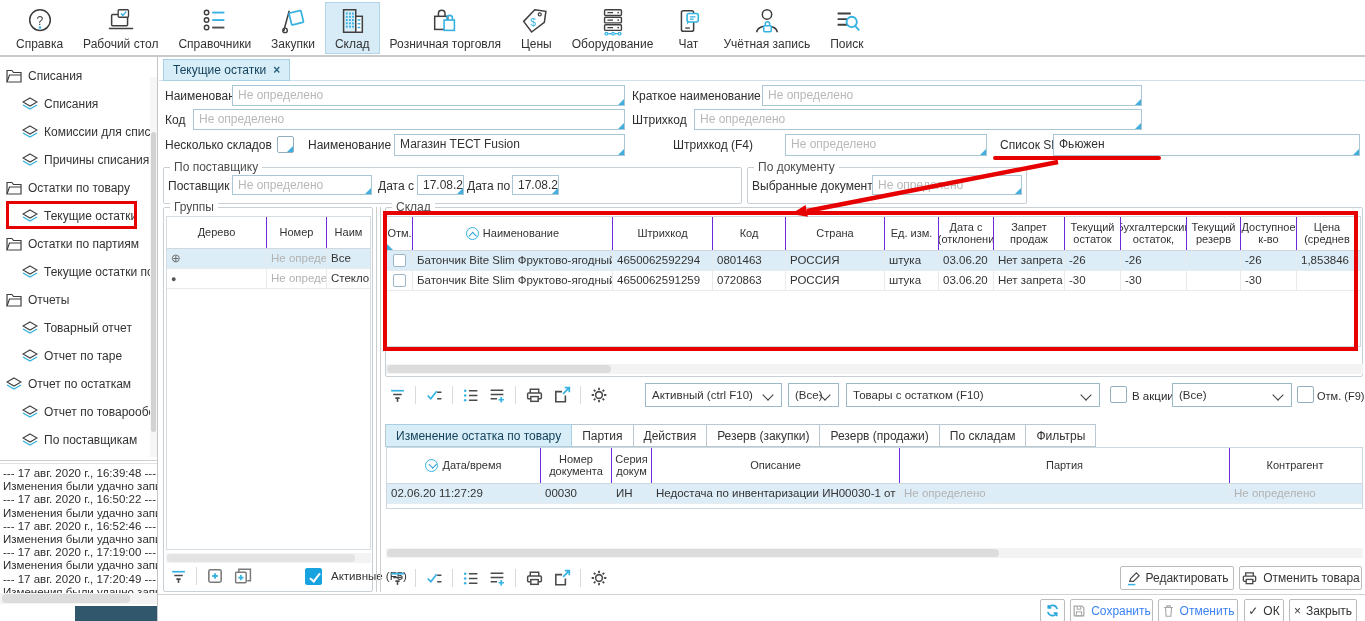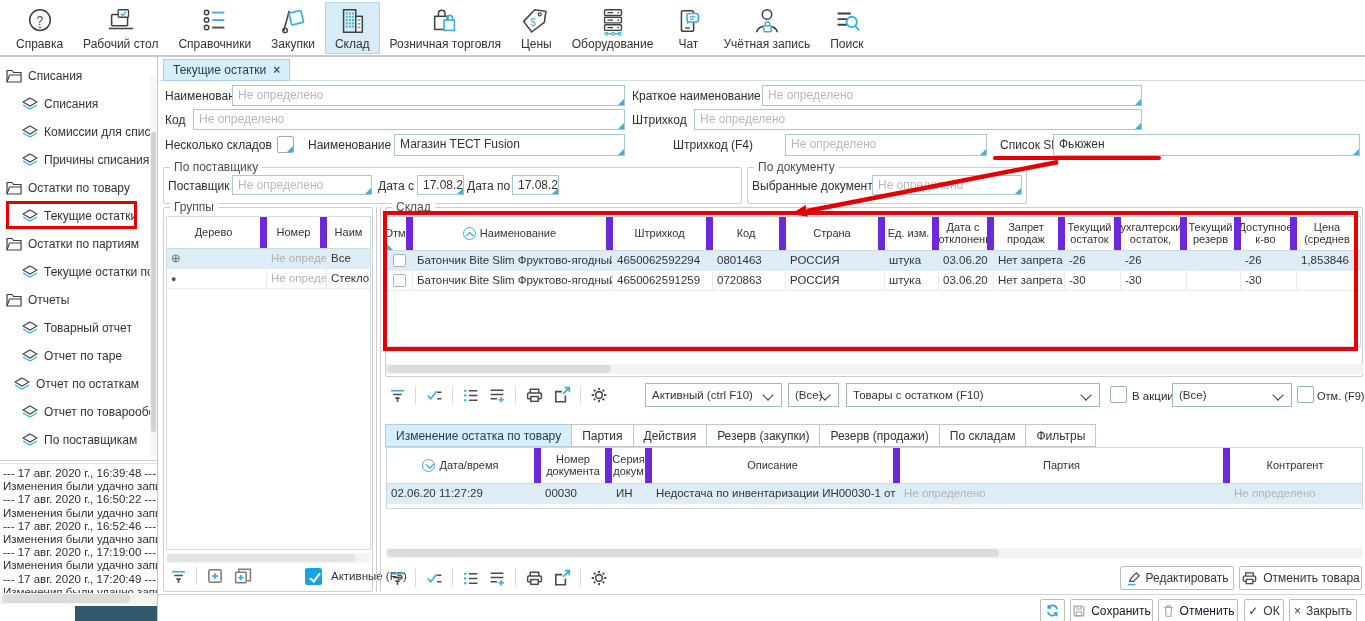--- a/index.html
+++ b/index.html
@@ -23,21 +23,21 @@
 .fs{position:absolute;border:1px solid #c9d0d5;border-radius:2px;background:transparent}
 .lg{position:absolute;top:-8px;left:6px;background:#fff;padding:0 4px;font-size:12px;color:#4d4d4d;white-space:nowrap}
 .cb{position:absolute;width:17px;height:17px;border:1px solid #93aebf;border-radius:2px;background:#fff}
 .cb.ck{background:#16a3e0;border-color:#16a3e0}
 .cb.ck::after{content:"";position:absolute;left:5.5px;top:2px;width:4px;height:9px;border:solid #fff;border-width:0 2px 2px 0;transform:rotate(38deg)}
 .dd{position:absolute;border:1px solid #9cb9c9;background:#fff;font-size:11.5px;color:#333;line-height:22px;height:24px;padding:0 22px 0 6px;overflow:hidden;white-space:nowrap}
 .dd::after{content:"";position:absolute;right:9px;top:7px;width:7px;height:7px;border-right:1.8px solid #3c3c3c;border-bottom:1.8px solid #3c3c3c;transform:rotate(45deg)}
 
 .tbl{position:absolute;background:#fff;border:1px solid #cfd8de;font-size:11.5px;color:#333}
 .hr{display:flex;border-bottom:1px solid #cfd8de;background:#fff}
-.hc{flex:none;display:flex;align-items:center;justify-content:center;text-align:center;font-size:11px;line-height:11.5px;color:#333;border-right:7px solid #6d28d9;overflow:hidden;padding:1px 2px;position:relative}
+.hc{flex:none;display:flex;align-items:center;justify-content:center;text-align:center;font-size:11px;line-height:11.5px;color:#333;border-right:1px solid #6d28d9;overflow:hidden;padding:1px 2px;position:relative}
 .dr{display:flex;border-bottom:1px solid #e5ebee;height:20px;line-height:19px}
 .dc{flex:none;border-right:1px solid #e5ebee;padding:0 4px;overflow:hidden;white-space:nowrap}
 .num{text-align:left}
 .sel{background:#dcedf7}
 .gray{color:#b2b2b2}
 .rowcb{width:13px;height:13px;border:1px solid #9db6c6;border-radius:2px;background:#fff;margin:3px auto 0}
 .sic{display:inline-block;width:13px;height:13px;border:1px solid #35b2e2;border-radius:50%;position:relative;margin-right:4px;vertical-align:-3px;flex:none}
 .sic::after{content:"";position:absolute;left:3.2px;width:4.5px;height:4.5px;border-left:1.6px solid #2a9fd0;border-top:1.6px solid #2a9fd0}
 .sic.up::after{top:4.6px;transform:rotate(45deg)}
 .sic.down::after{top:2.4px;transform:rotate(225deg)}
@@ -46,21 +46,21 @@
 .hthumb{position:absolute;top:1px;bottom:1px;background:#dcdcdc;border-radius:4px}
 .vscroll{position:absolute;width:7px;background:#f6f6f6}
 .vthumb{position:absolute;left:1px;right:1px;background:#d2d2d2;border-radius:3px}
 
 .tab{position:absolute;display:flex;align-items:center;gap:7px;font-size:12px;color:#16435c;background:#d7edf8;border:1px solid #a9cfe2;padding:0 9px;height:22px}
 .dtab{flex:none;display:flex;align-items:center;justify-content:center;font-size:12px;color:#333;background:#fff;border:1px solid #b9c8d1;border-left:none;padding:0 10px;height:23px;white-space:nowrap}
 .dtab.on{background:#d7edf8;border-color:#a9cfe2;color:#16435c}
 .dtab:first-child{border-left:1px solid #b9c8d1}
 
 .btn{position:absolute;display:flex;align-items:center;justify-content:center;gap:5px;border:1px solid #bcbcbc;background:#fff;font-size:12px;color:#333;border-radius:2px;white-space:nowrap}
-.btn.dis{color:#0f172a}
+.btn.dis{color:#3b82f6}
 .iconrow{position:absolute;display:flex;align-items:center;gap:9px}
 .isep{width:1px;height:18px;background:#dadada}
 
 .ann{position:absolute;pointer-events:none;z-index:60}
 .redbox{border:3px solid #e60000}
 .redrect{border:4px solid #e60000}
 .redline{background:#e60000;border-radius:2px}
 .vline{position:absolute;width:1px;background:#cdcdcd}
 </style>
 </head>
@@ -264,21 +264,21 @@
         </svg>
         <span>Товарный отчет</span>
       </div>
     <div class="ti" style="left:22px;top:287px">
         <svg width="16" height="14" viewBox="0 0 16 14">
           <path d="M8 1 L15 5 8 9 1 5 z" stroke="#3f3f3f" fill="#fff" stroke-width="1.1"></path>
           <path d="M1 8 L8 12 15 8" stroke="#35b2e2" fill="none" stroke-width="1.4"></path>
         </svg>
         <span>Отчет по таре</span>
       </div>
-    <div class="ti" style="left:14px;top:315px">
+    <div class="ti" style="left:6px;top:315px">
         <svg width="16" height="14" viewBox="0 0 16 14">
           <path d="M8 1 L15 5 8 9 1 5 z" stroke="#3f3f3f" fill="#fff" stroke-width="1.1"></path>
           <path d="M1 8 L8 12 15 8" stroke="#35b2e2" fill="none" stroke-width="1.4"></path>
         </svg>
         <span>Отчет по остаткам</span>
       </div>
     <div class="ti" style="left:22px;top:343px">
         <svg width="16" height="14" viewBox="0 0 16 14">
           <path d="M8 1 L15 5 8 9 1 5 z" stroke="#3f3f3f" fill="#fff" stroke-width="1.1"></path>
           <path d="M1 8 L8 12 15 8" stroke="#35b2e2" fill="none" stroke-width="1.4"></path>

